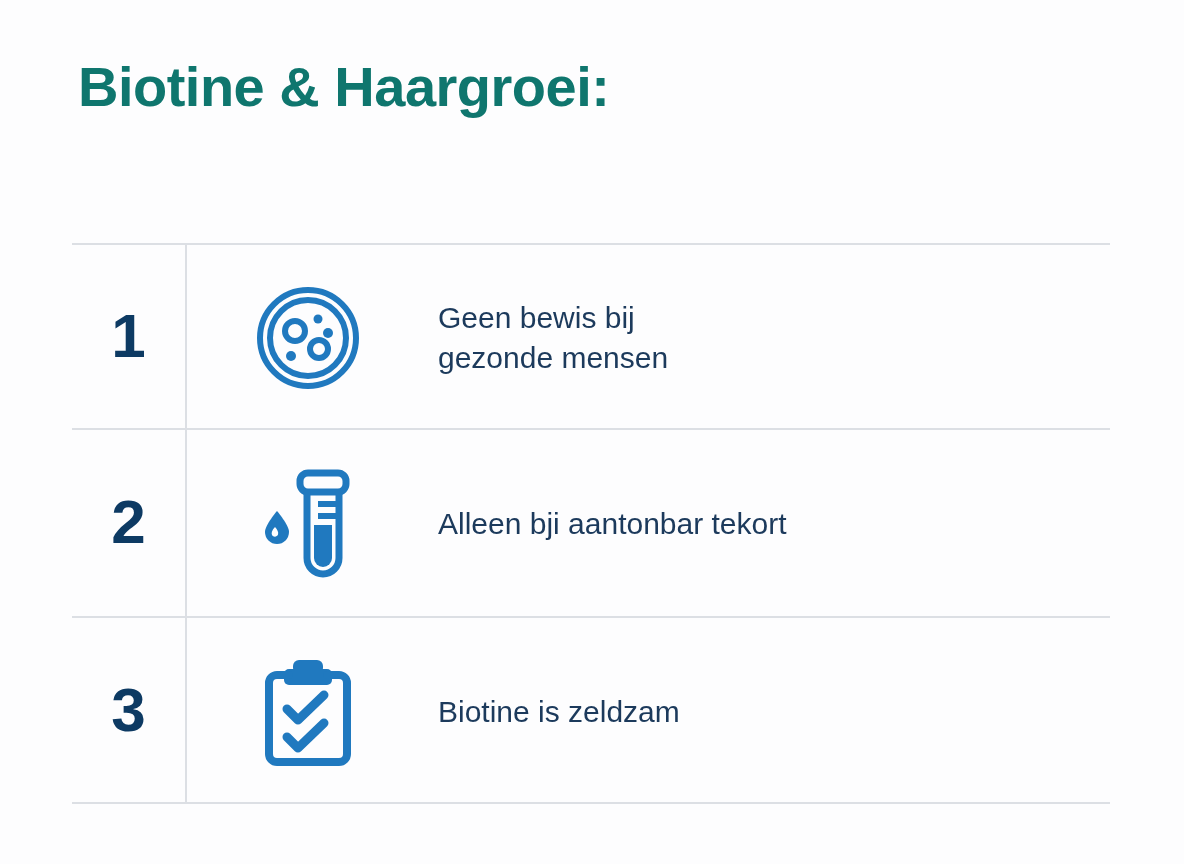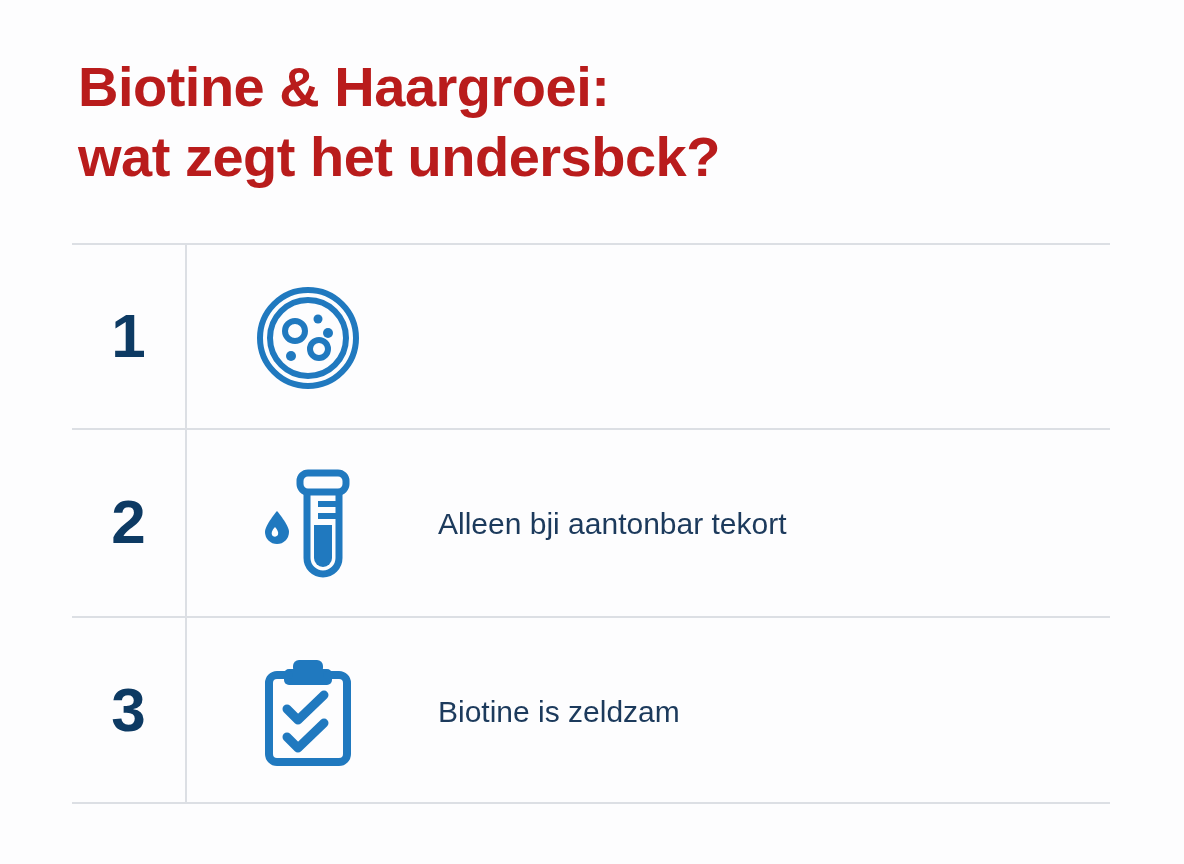--- a/index.html
+++ b/index.html
@@ -26,21 +26,21 @@
   .title-block {
     position: absolute;
     left: 78px;
     top: 52px;
     width: 900px;
   }
   .title-line {
     font-size: 56px;
     font-weight: bold;
     line-height: 70px;
-    color: #b91c1c;
+    color: #0f766e;
     letter-spacing: -0.5px;
     white-space: nowrap;
   }
 
   
   .table {
     position: absolute;
     left: 72px;
     top: 243px;
     width: 1038px;
@@ -106,21 +106,20 @@
 
   svg { display: block; }
 </style>
 </head>
 <body>
 
 <div class="canvas">
 
   <div class="title-block">
     <div class="title-line">Biotine &amp; Haargroei:</div>
-    <div class="title-line">wat zegt het undersbck?</div>
   </div>
 
   <div class="table">
 
     <div class="hline" style="top:0px;"></div>
     <div class="hline" style="top:185px;"></div>
     <div class="hline" style="top:373px;"></div>
     <div class="hline" style="top:559px;"></div>
     <div class="vline"></div>
 
@@ -131,20 +130,24 @@
           <svg width="104" height="104" viewBox="0 0 104 104" aria-hidden="true">
             <circle cx="52" cy="52" r="48" fill="none" stroke="#2079bf" stroke-width="6"></circle>
             <circle cx="52" cy="52" r="38" fill="none" stroke="#2079bf" stroke-width="6"></circle>
             <circle cx="39" cy="45" r="10" fill="none" stroke="#2079bf" stroke-width="6"></circle>
             <circle cx="63" cy="63" r="9" fill="none" stroke="#2079bf" stroke-width="6"></circle>
             <circle cx="62" cy="33" r="4.5" fill="#2079bf"></circle>
             <circle cx="72" cy="47" r="5" fill="#2079bf"></circle>
             <circle cx="35" cy="70" r="5" fill="#2079bf"></circle>
           </svg>
         </span>
+      </div>
+      <div class="label-cell">
+        <span class="l1">Geen bewis bij</span>
+        <span class="l2">gezonde mensen</span>
       </div>
     </div>
 
     <div class="row row-2">
       <div class="num-cell">2</div>
       <div class="icon-cell">
         <span>
           <svg width="112" height="118" viewBox="0 0 112 118" aria-hidden="true">
 
             <path d="M25 46 C25 46 13 60 13 67 a12 12 0 0 0 24 0 C37 60 25 46 25 46 Z" fill="#2079bf"></path>

